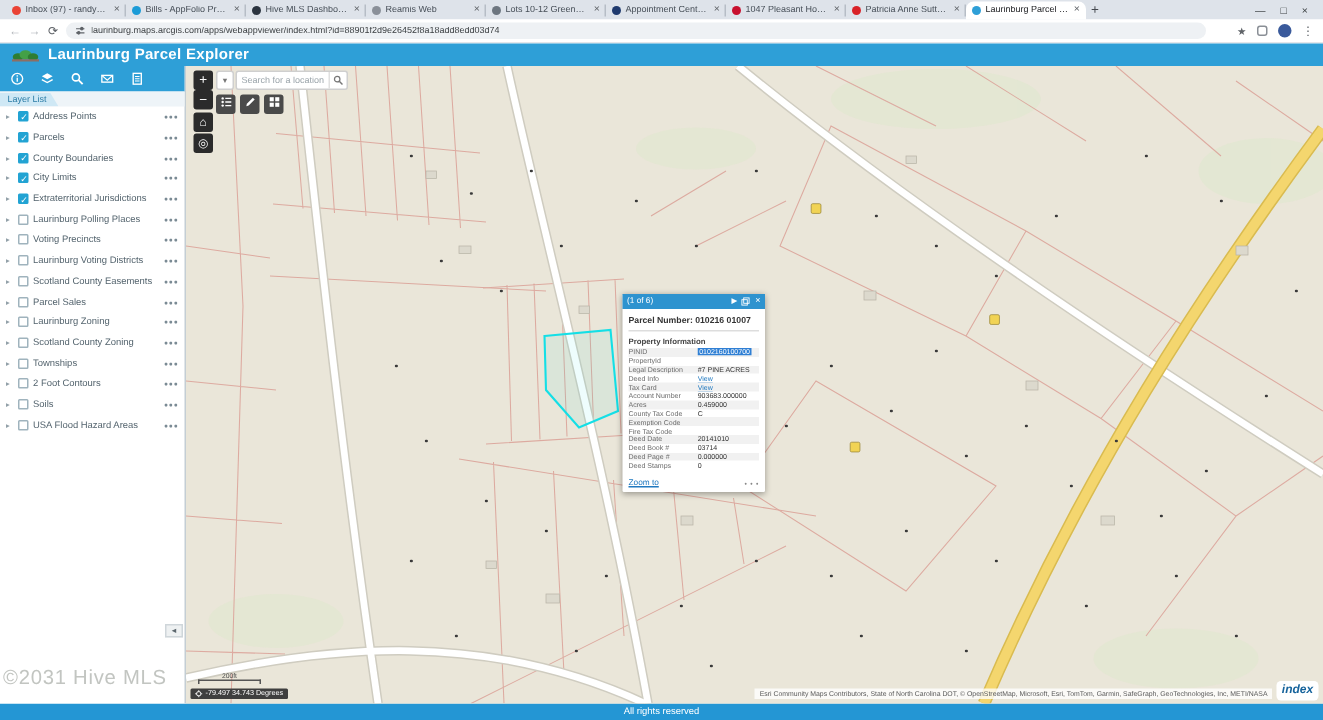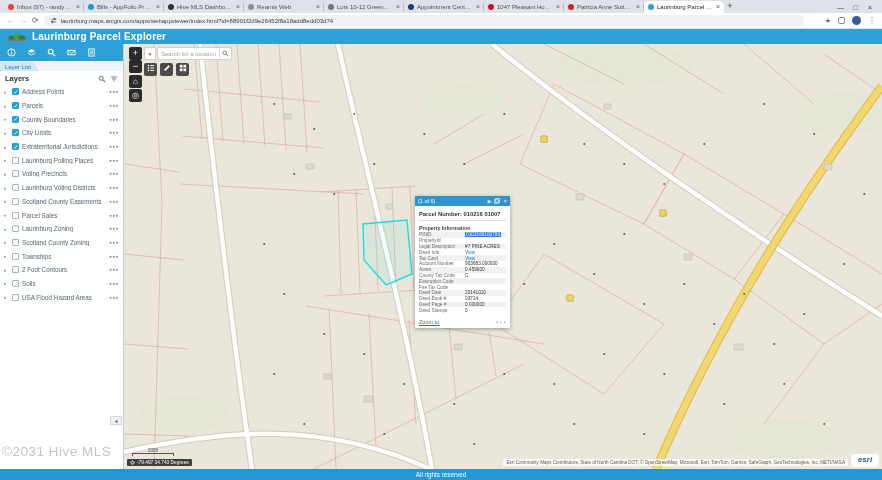--- a/index.html
+++ b/index.html
@@ -219,34 +219,20 @@
         </svg>
       <svg width="9" height="9" viewBox="0 0 10 10">
           <rect x="2" y="1" width="6" height="8" fill="none" stroke="#fff" stroke-width="1"></rect>
           <line x1="3.3" y1="3.3" x2="6.7" y2="3.3" stroke="#fff" stroke-width="0.8"></line>
           <line x1="3.3" y1="5" x2="6.7" y2="5" stroke="#fff" stroke-width="0.8"></line>
           <line x1="3.3" y1="6.7" x2="6.7" y2="6.7" stroke="#fff" stroke-width="0.8"></line>
         </svg>
     </div>
     <div class="panel-tabrow">
       <div class="panel-tab">Layer List</div>
-    </div>
-    <div class="panel-head">
-      <span class="panel-title">Layers</span>
-      <span class="panel-head-icons">
-        <svg width="8" height="8" viewBox="0 0 10 10">
-            <circle cx="4" cy="4" r="2.6" fill="none" stroke="#5c7683" stroke-width="1.2"></circle>
-            <line x1="6" y1="6" x2="9" y2="9" stroke="#5c7683" stroke-width="1.4"></line>
-          </svg>
-        <svg width="8" height="8" viewBox="0 0 10 10">
-            <line x1="1" y1="2.5" x2="9" y2="2.5" stroke="#5c7683" stroke-width="1.1"></line>
-            <line x1="2.5" y1="5" x2="7.5" y2="5" stroke="#5c7683" stroke-width="1.1"></line>
-            <line x1="4" y1="7.5" x2="6" y2="7.5" stroke="#5c7683" stroke-width="1.1"></line>
-          </svg>
-      </span>
     </div>
     <div class="lrows">
       <div class="lrow">
           <span class="caret">▸</span>
           <span class="cb" data-checked="true"></span>
           <span class="llabel">Address Points</span>
           <span class="ldots">●●●</span>
         </div>
       <div class="lrow">
           <span class="caret">▸</span>
@@ -521,21 +507,21 @@
       <svg width="5" height="5" viewBox="0 0 10 10">
           <circle cx="5" cy="5" r="3" fill="none" stroke="#fff" stroke-width="1.2"></circle>
           <line x1="5" y1="0" x2="5" y2="3" stroke="#fff" stroke-width="1"></line>
           <line x1="5" y1="7" x2="5" y2="10" stroke="#fff" stroke-width="1"></line>
           <line x1="0" y1="5" x2="3" y2="5" stroke="#fff" stroke-width="1"></line>
           <line x1="7" y1="5" x2="10" y2="5" stroke="#fff" stroke-width="1"></line>
         </svg>
       <span>-79.497 34.743 Degrees</span>
     </div>
     <div class="attribution">Esri Community Maps Contributors, State of North Carolina DOT, © OpenStreetMap, Microsoft, Esri, TomTom, Garmin, SafeGraph, GeoTechnologies, Inc, METI/NASA</div>
-    <div class="esrilogo">esri</div>
+    <div class="esrilogo">index</div>
   </div>
 </div>
 
 <div class="collapse-arrow">◄</div>
 <div class="watermark">©2031 Hive MLS</div>
 
 <div class="appfooter">
   <span>All rights reserved</span>
 </div>
 

